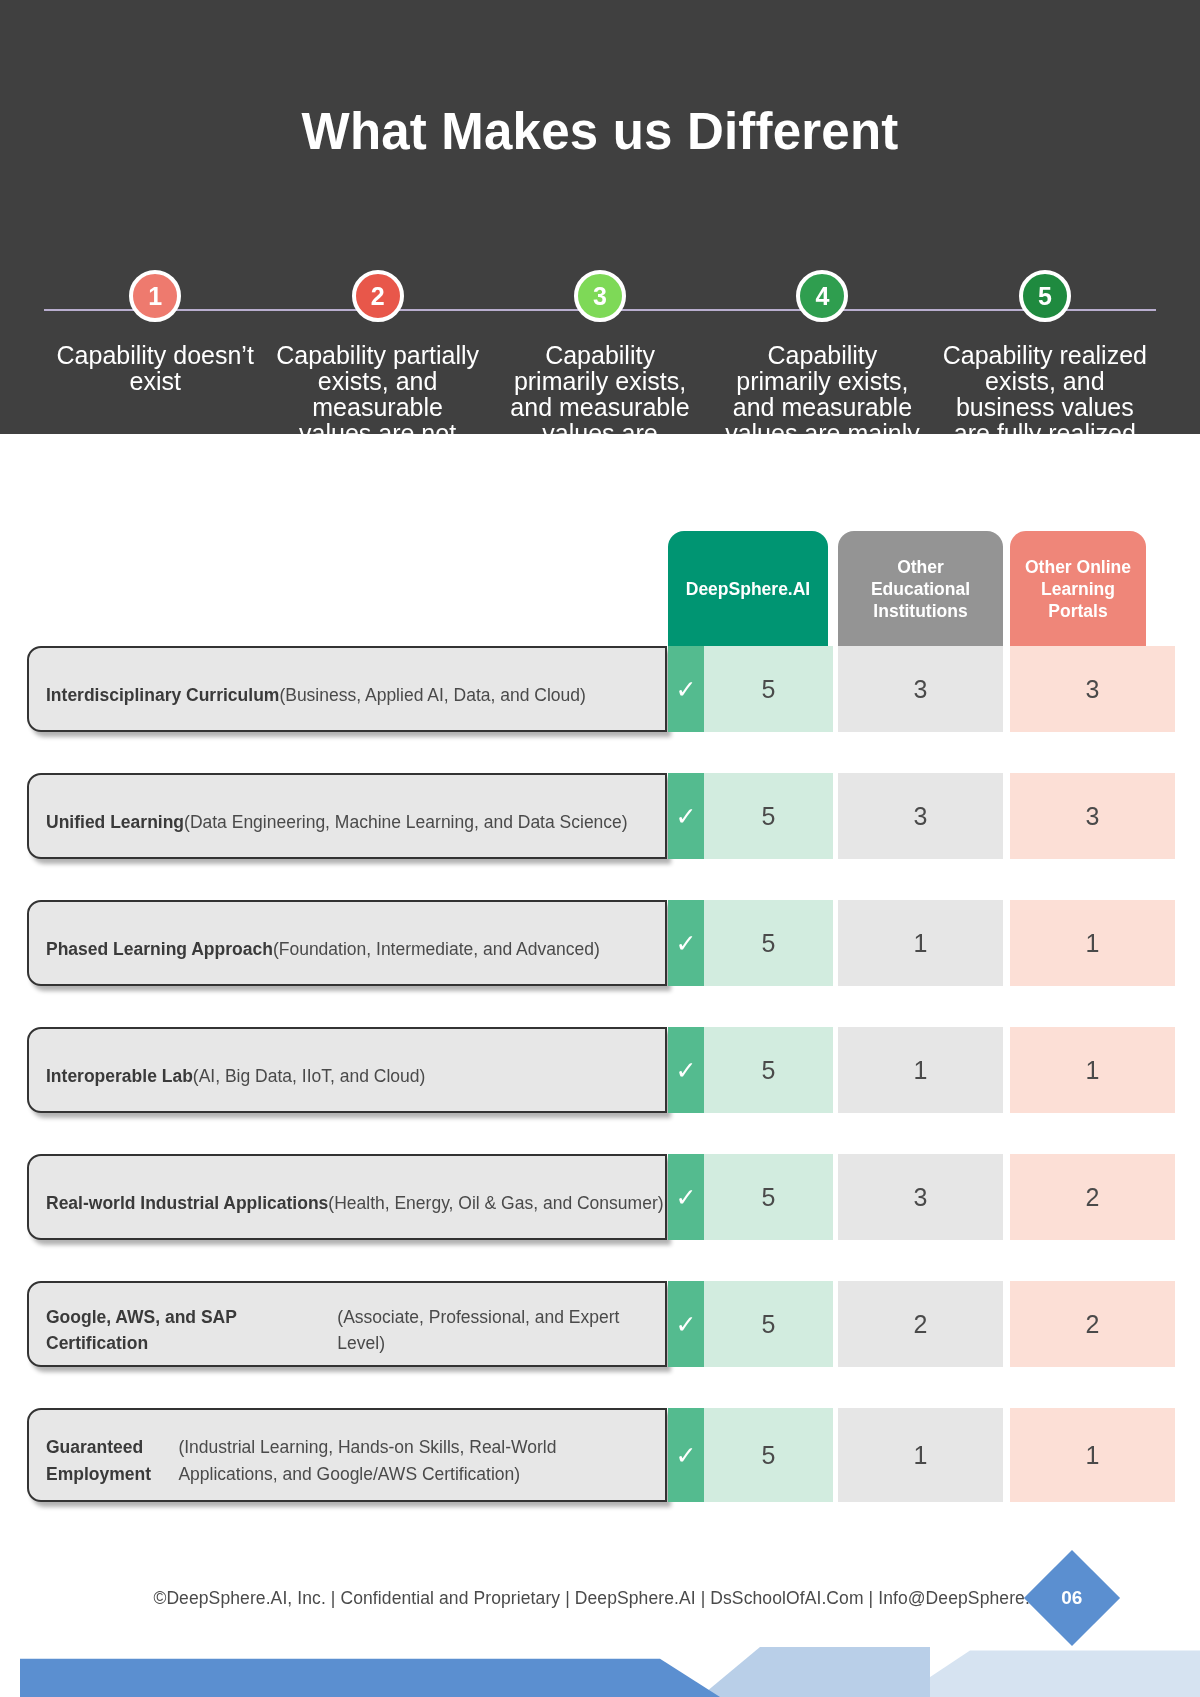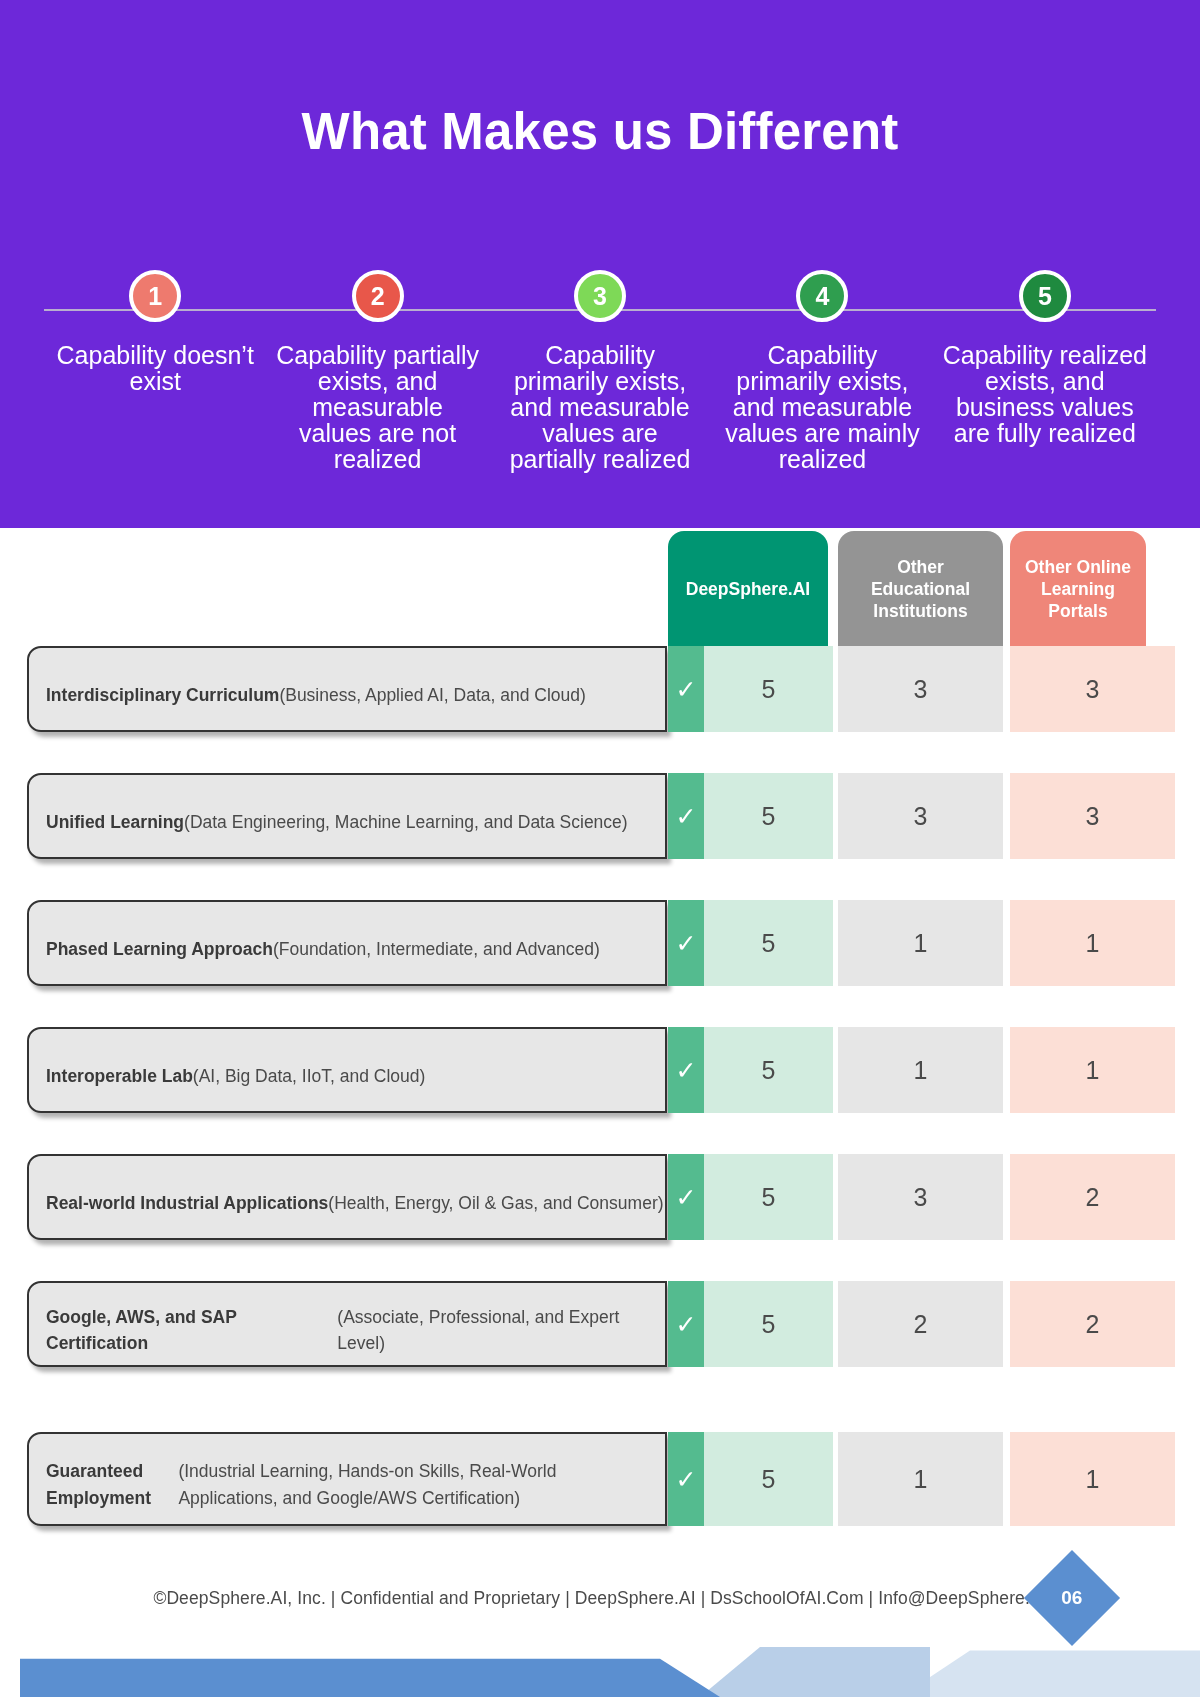--- a/index.html
+++ b/index.html
@@ -15,22 +15,22 @@
     width: 1200px;
     height: 1697px;
     background: #ffffff;
   }
 
   
   .hero {
     position: absolute;
     top: 0; left: 0;
     width: 1200px;
-    height: 528px;
-    background: #6d28d9;
+    height: 434px;
+    background: #404040;
   }
   .hero-title {
     position: absolute;
     top: 102px;
     left: 0;
     width: 1200px;
     text-align: center;
     color: #ffffff;
     font-size: 51px;
     font-weight: bold;
@@ -176,21 +176,21 @@
     justify-content: center;
     font-size: 25px;
     color: #4a4a4a;
   }
   .cell.c1 { left: 704px; width: 129px; background: #d2ecdf; }
   .cell.c2 { left: 838px; width: 165px; background: #e6e6e6; }
   .cell.c3 { left: 1010px; width: 165px; background: #fcdfd6; }
 
   .row.tall .row-label,
   .row.tall .check-cell,
-  .row.tall .cell { height: 94px; margin-top: 24px; }
+  .row.tall .cell { height: 94px; }
   .row.tall { height: 112px; }
   .row.tall .row-label {
     align-items: center;
     line-height: 27px;
     padding-right: 24px;
   }
 
   
   .footer-text {
     position: absolute;

